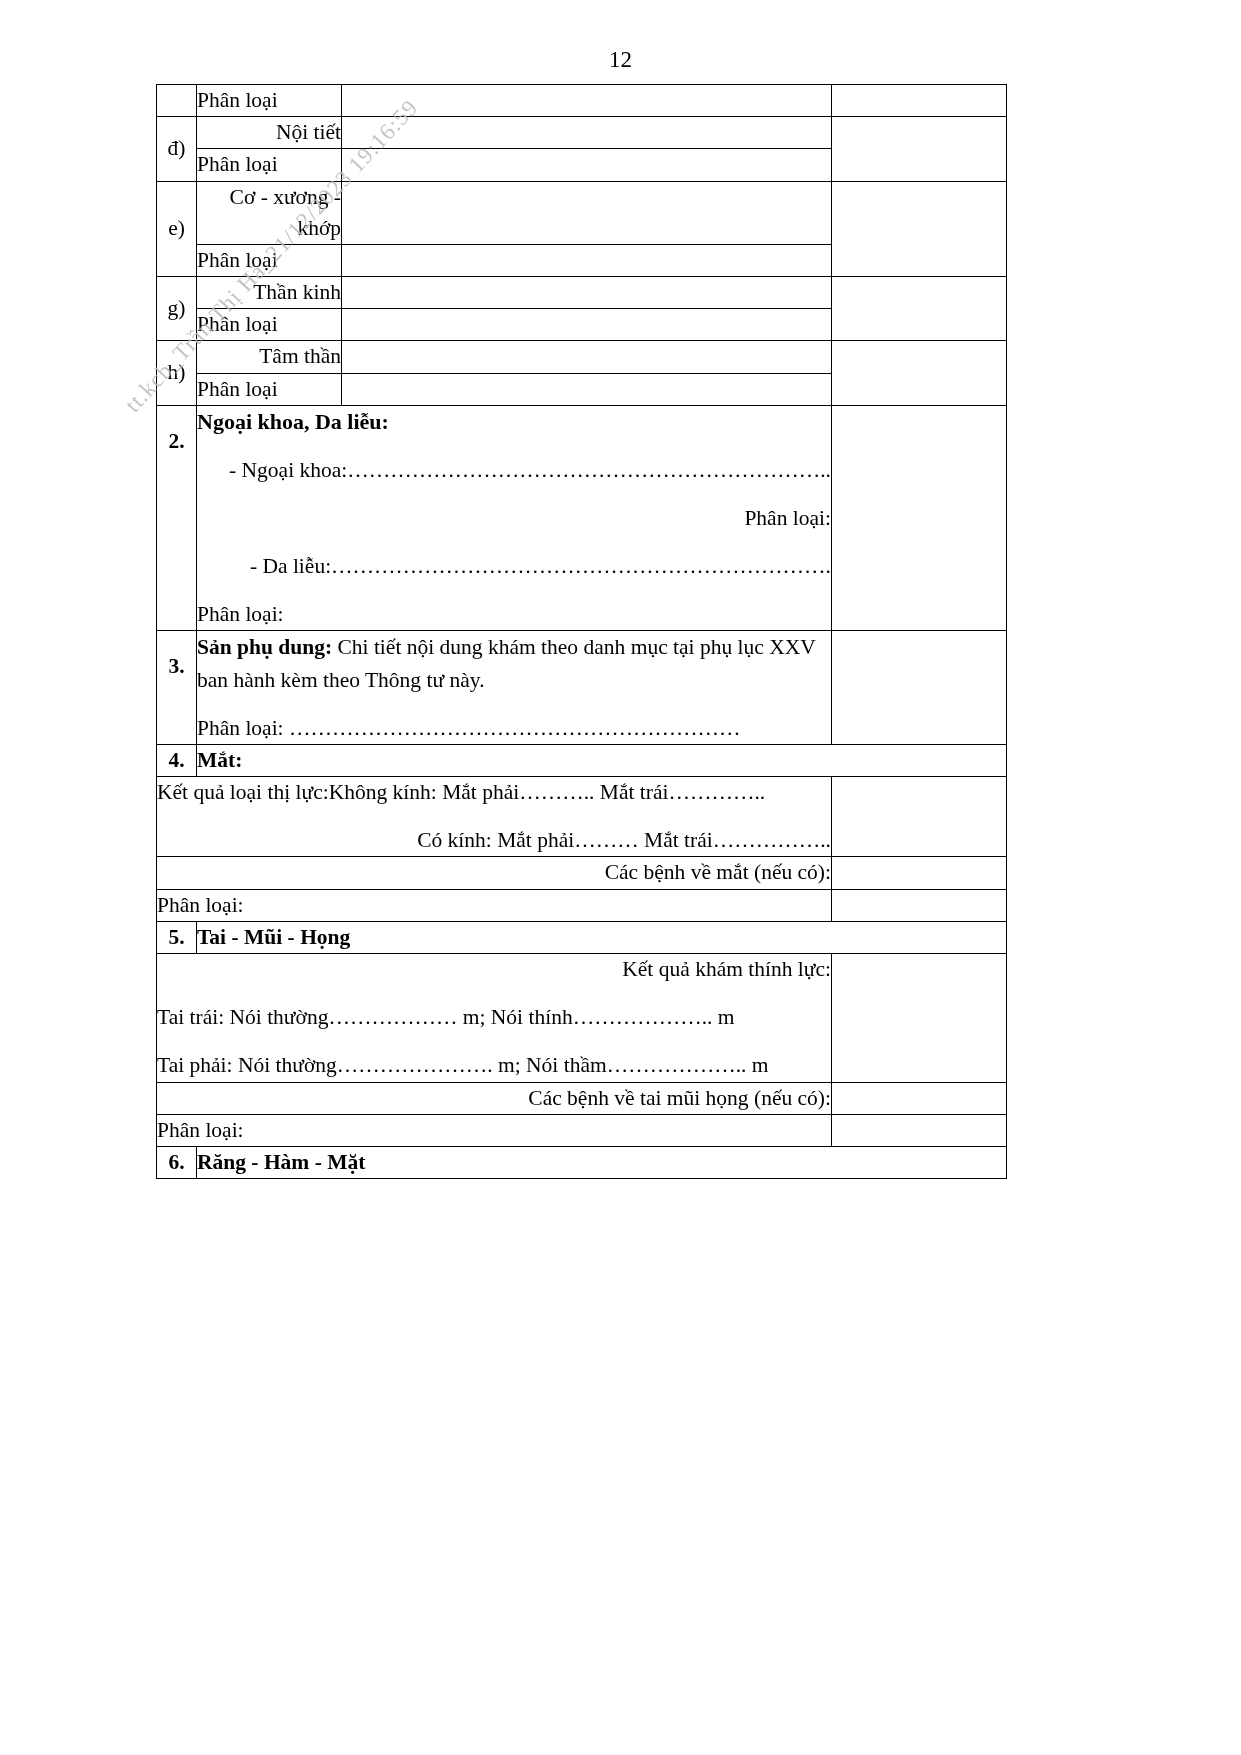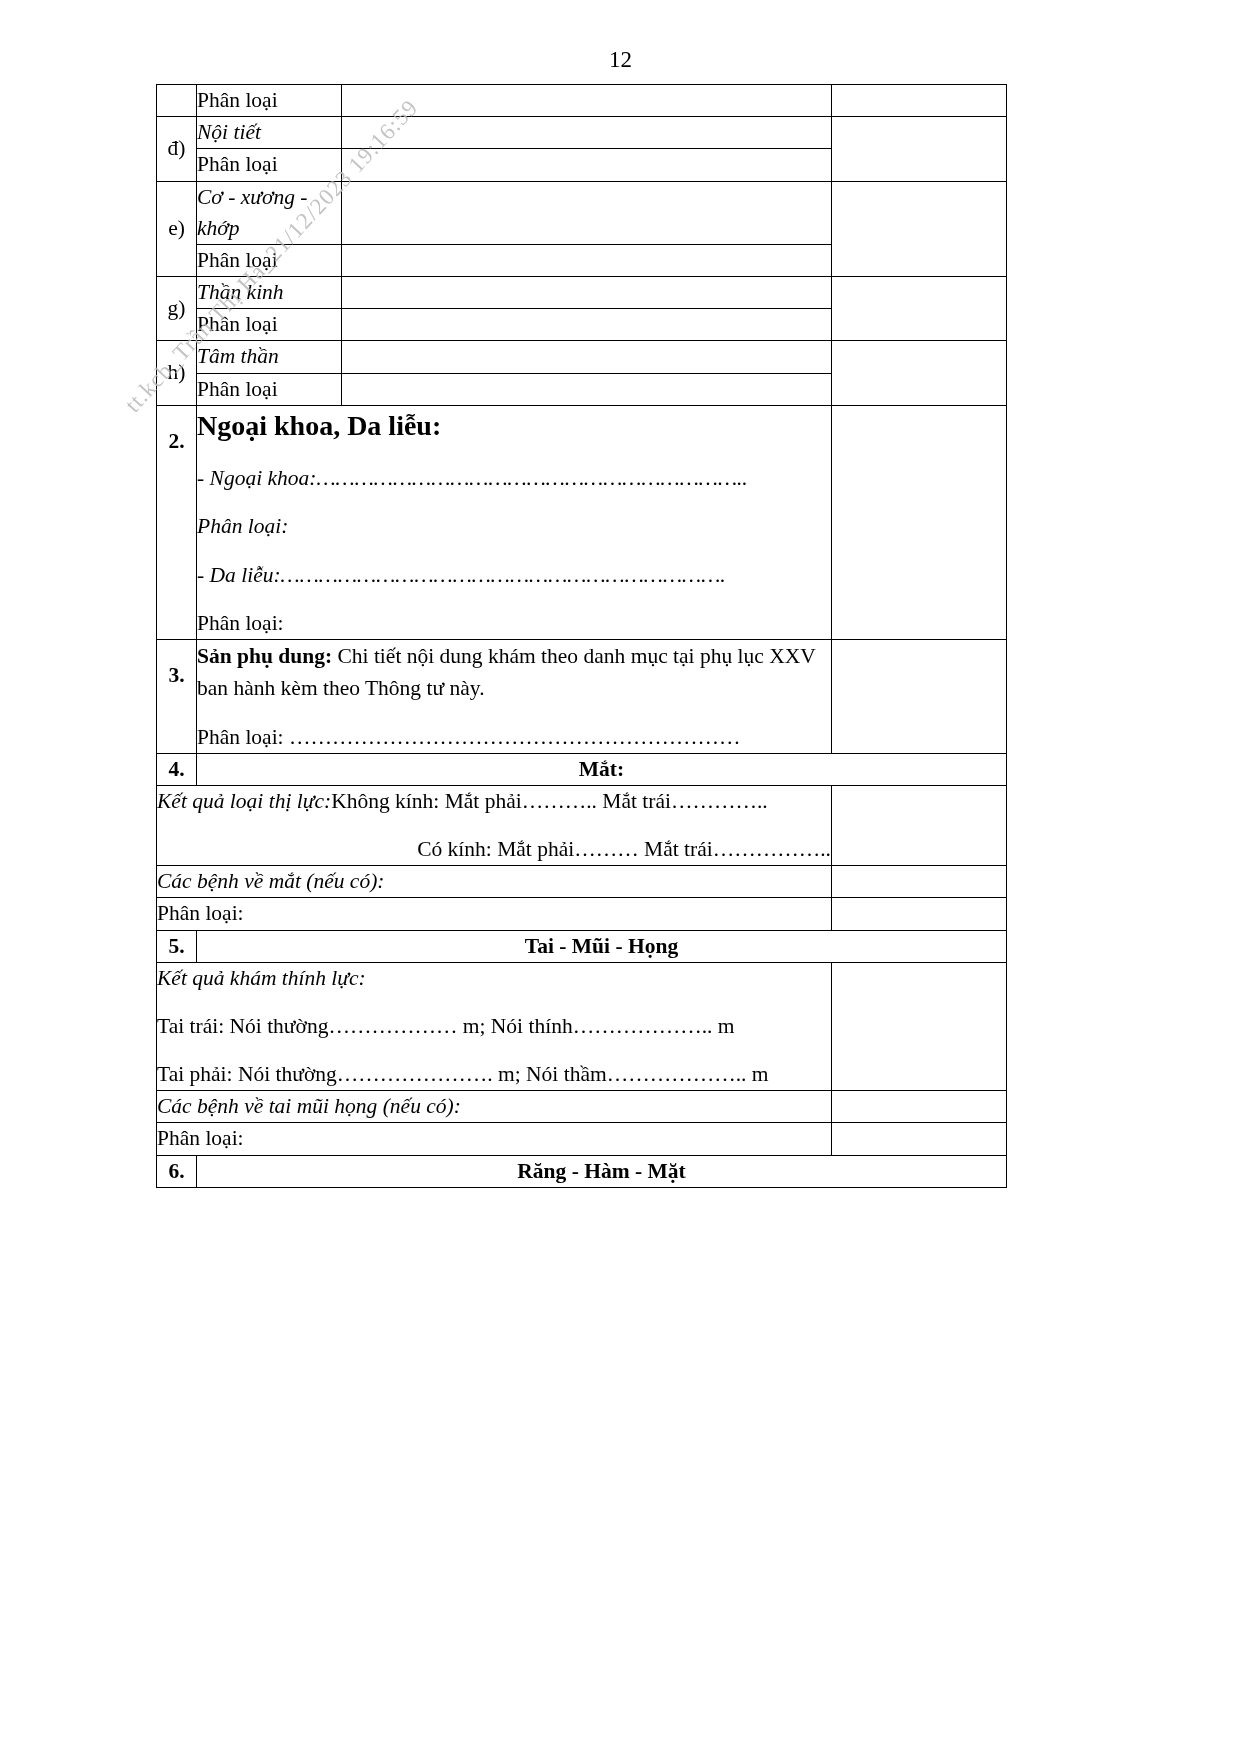--- a/index.html
+++ b/index.html
@@ -81,49 +81,48 @@
   .cell-pad-tall {
     padding: 16px 4px 16px 6px;
   }
 
   .letter {
     text-align: center;
     font-size: 21.5px;
     padding: 0 2px;
   }
   .ital {
-    font-style: italic;
+    text-align: right;
   }
   .bold {
     font-weight: bold;
   }
   .sec-head {
     font-weight: bold;
-    font-size: 28px;
+    font-size: 22px;
   }
   .blk {
     padding: 11px 6px 11px 8px;
   }
   .blk p {
     margin: 0 0 17px 0;
   }
   .blk p:last-child {
     margin-bottom: 0;
   }
   .indent-right {
     display: block;
     padding-left: 200px;
     text-align: right;
   }
 
   .tight-line { line-height: 1.5; }
 
   .sec-row-pad {
     padding: 14px 6px 14px 8px;
-    text-align: center;
   }
 </style>
 </head>
 <body>
 
 <div class="page">
 
   <div class="page-number">12</div>
 
   <div class="watermark">tt.kcb_Trần Thị Hà_21/12/2023 19:16:59</div>

